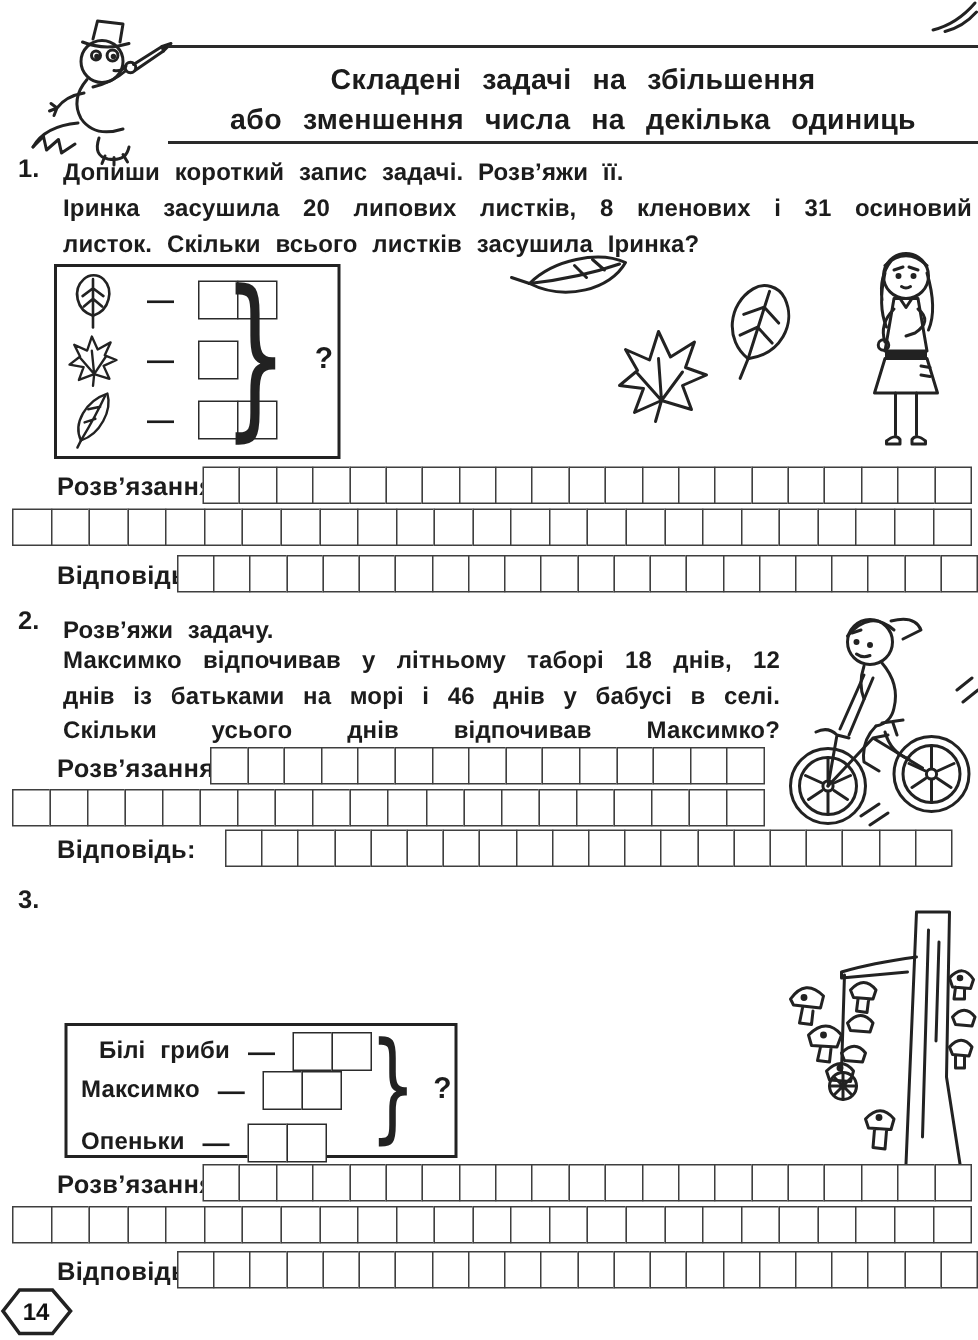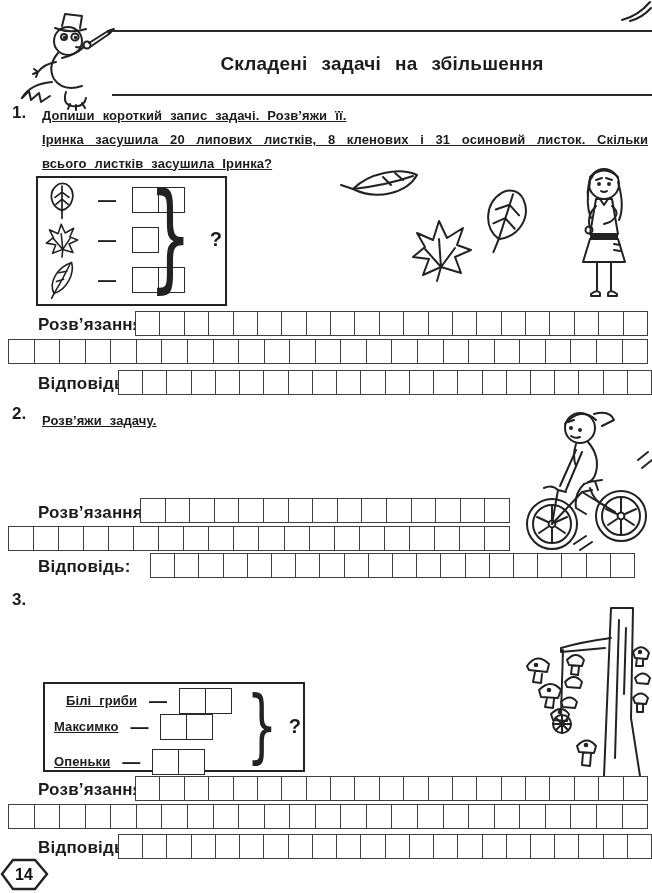--- a/index.html
+++ b/index.html
@@ -6,26 +6,26 @@
   #page{
     position:relative;width:652px;height:893px;background:#fff;overflow:hidden;
     font-family:"Liberation Sans",sans-serif;font-weight:700;color:#1c1c1c;
   }
   svg{display:block;}
   .lineart{stroke:#222;fill:none;stroke-width:2;stroke-linecap:round;stroke-linejoin:round;}
   .abs{position:absolute;}
 
   
   .band{left:112px;top:30px;width:540px;height:62px;border-top:2px solid #2a2a2a;border-bottom:2px solid #2a2a2a;
-        display:flex;flex-direction:column;justify-content:center;align-items:center;}
+        display:flex;flex-direction:column;justify-content:flex-end;align-items:center;}
   .band .t{font-size:19px;line-height:27px;word-spacing:0.45em;letter-spacing:.2px;}
 
   
   .tnum{font-size:17px;}
-  .txt{font-size:13px;line-height:23.5px;word-spacing:0.33em;letter-spacing:.1px;text-decoration:underline;}
+  .txt{font-size:16px;line-height:23.5px;word-spacing:0.33em;letter-spacing:.1px;}
   .just{text-align:justify;}
   .justall{text-align:justify;text-align-last:justify;}
   .lbl{font-size:17px;letter-spacing:.2px;}
 
   
   .cgrid{display:flex;height:25px;}
   .cgrid .cell{flex:1;border:1px solid #3f3f3f;margin-left:-1px;background:#fff;}
   .cgrid .cell:first-child{margin-left:0;}
 
   
@@ -90,20 +90,21 @@
       <path d="M56,52 q-12,2 -18,10 M38,62 l-4,-3 M38,62 l-5,2 M38,62 l-2,5"></path>
       <path d="M52,72 q-22,2 -30,16"></path>
       <path d="M22,88 l7,-7 l2,9 l8,-7 l2,9 l9,-6"></path>
       <path d="M66,82 q-4,12 6,14 q12,2 14,-8"></path>
       <path d="M70,94 l-2,5 M76,95 l0,5 M82,93 l3,5"></path>
     </g>
   </svg>
 
   <div class="abs band">
     <div class="t">Складені задачі на збільшення</div>
+    <div class="t">або зменшення числа на декілька одиниць</div>
   </div>
 
   <svg class="abs" style="right:0;top:0" width="34" height="22" viewBox="0 0 34 22">
     <g class="lineart" stroke-width="1.6">
       <path d="M4,20 Q20,16 32,2"></path>
       <path d="M12,21 Q24,18 33,8"></path>
     </g>
   </svg>
 
   <div class="abs tnum" style="left:12px;top:103px">1.</div>
@@ -252,20 +253,21 @@
       <div class="cell"></div>
       <div class="cell"></div>
       <div class="cell"></div>
       <div class="cell"></div>
       <div class="cell"></div>
       <div class="cell"></div>
     </div>
 
   <div class="abs tnum" style="left:12px;top:404px">2.</div>
   <div class="abs txt" style="left:42px;top:409px">Розв’яжи задачу.</div>
+  <div class="abs txt justall" style="left:42px;top:429px;width:478px">Максимко відпочивав у літньому таборі 18 днів, 12 днів із батьками на морі і 46 днів у бабусі в селі. Скільки усього днів відпочивав Максимко?</div>
 
   <svg class="abs" style="left:518px;top:398px" width="134" height="160" viewBox="0 0 134 160">
     <g class="lineart" stroke-width="1.8">
       <circle cx="34" cy="126" r="25"></circle>
         <circle cx="34" cy="126" r="19"></circle>
         <circle cx="34" cy="126" r="3.4"></circle>
       <path d="M34,107 L34,122 M34,130 L34,145 M19,119 L30,124 M49,119 L38,124 M21,135 L30,129 M47,135 L38,129"></path>
       <circle cx="103" cy="118" r="25"></circle>
         <circle cx="103" cy="118" r="19"></circle>
         <circle cx="103" cy="118" r="3.4"></circle>

